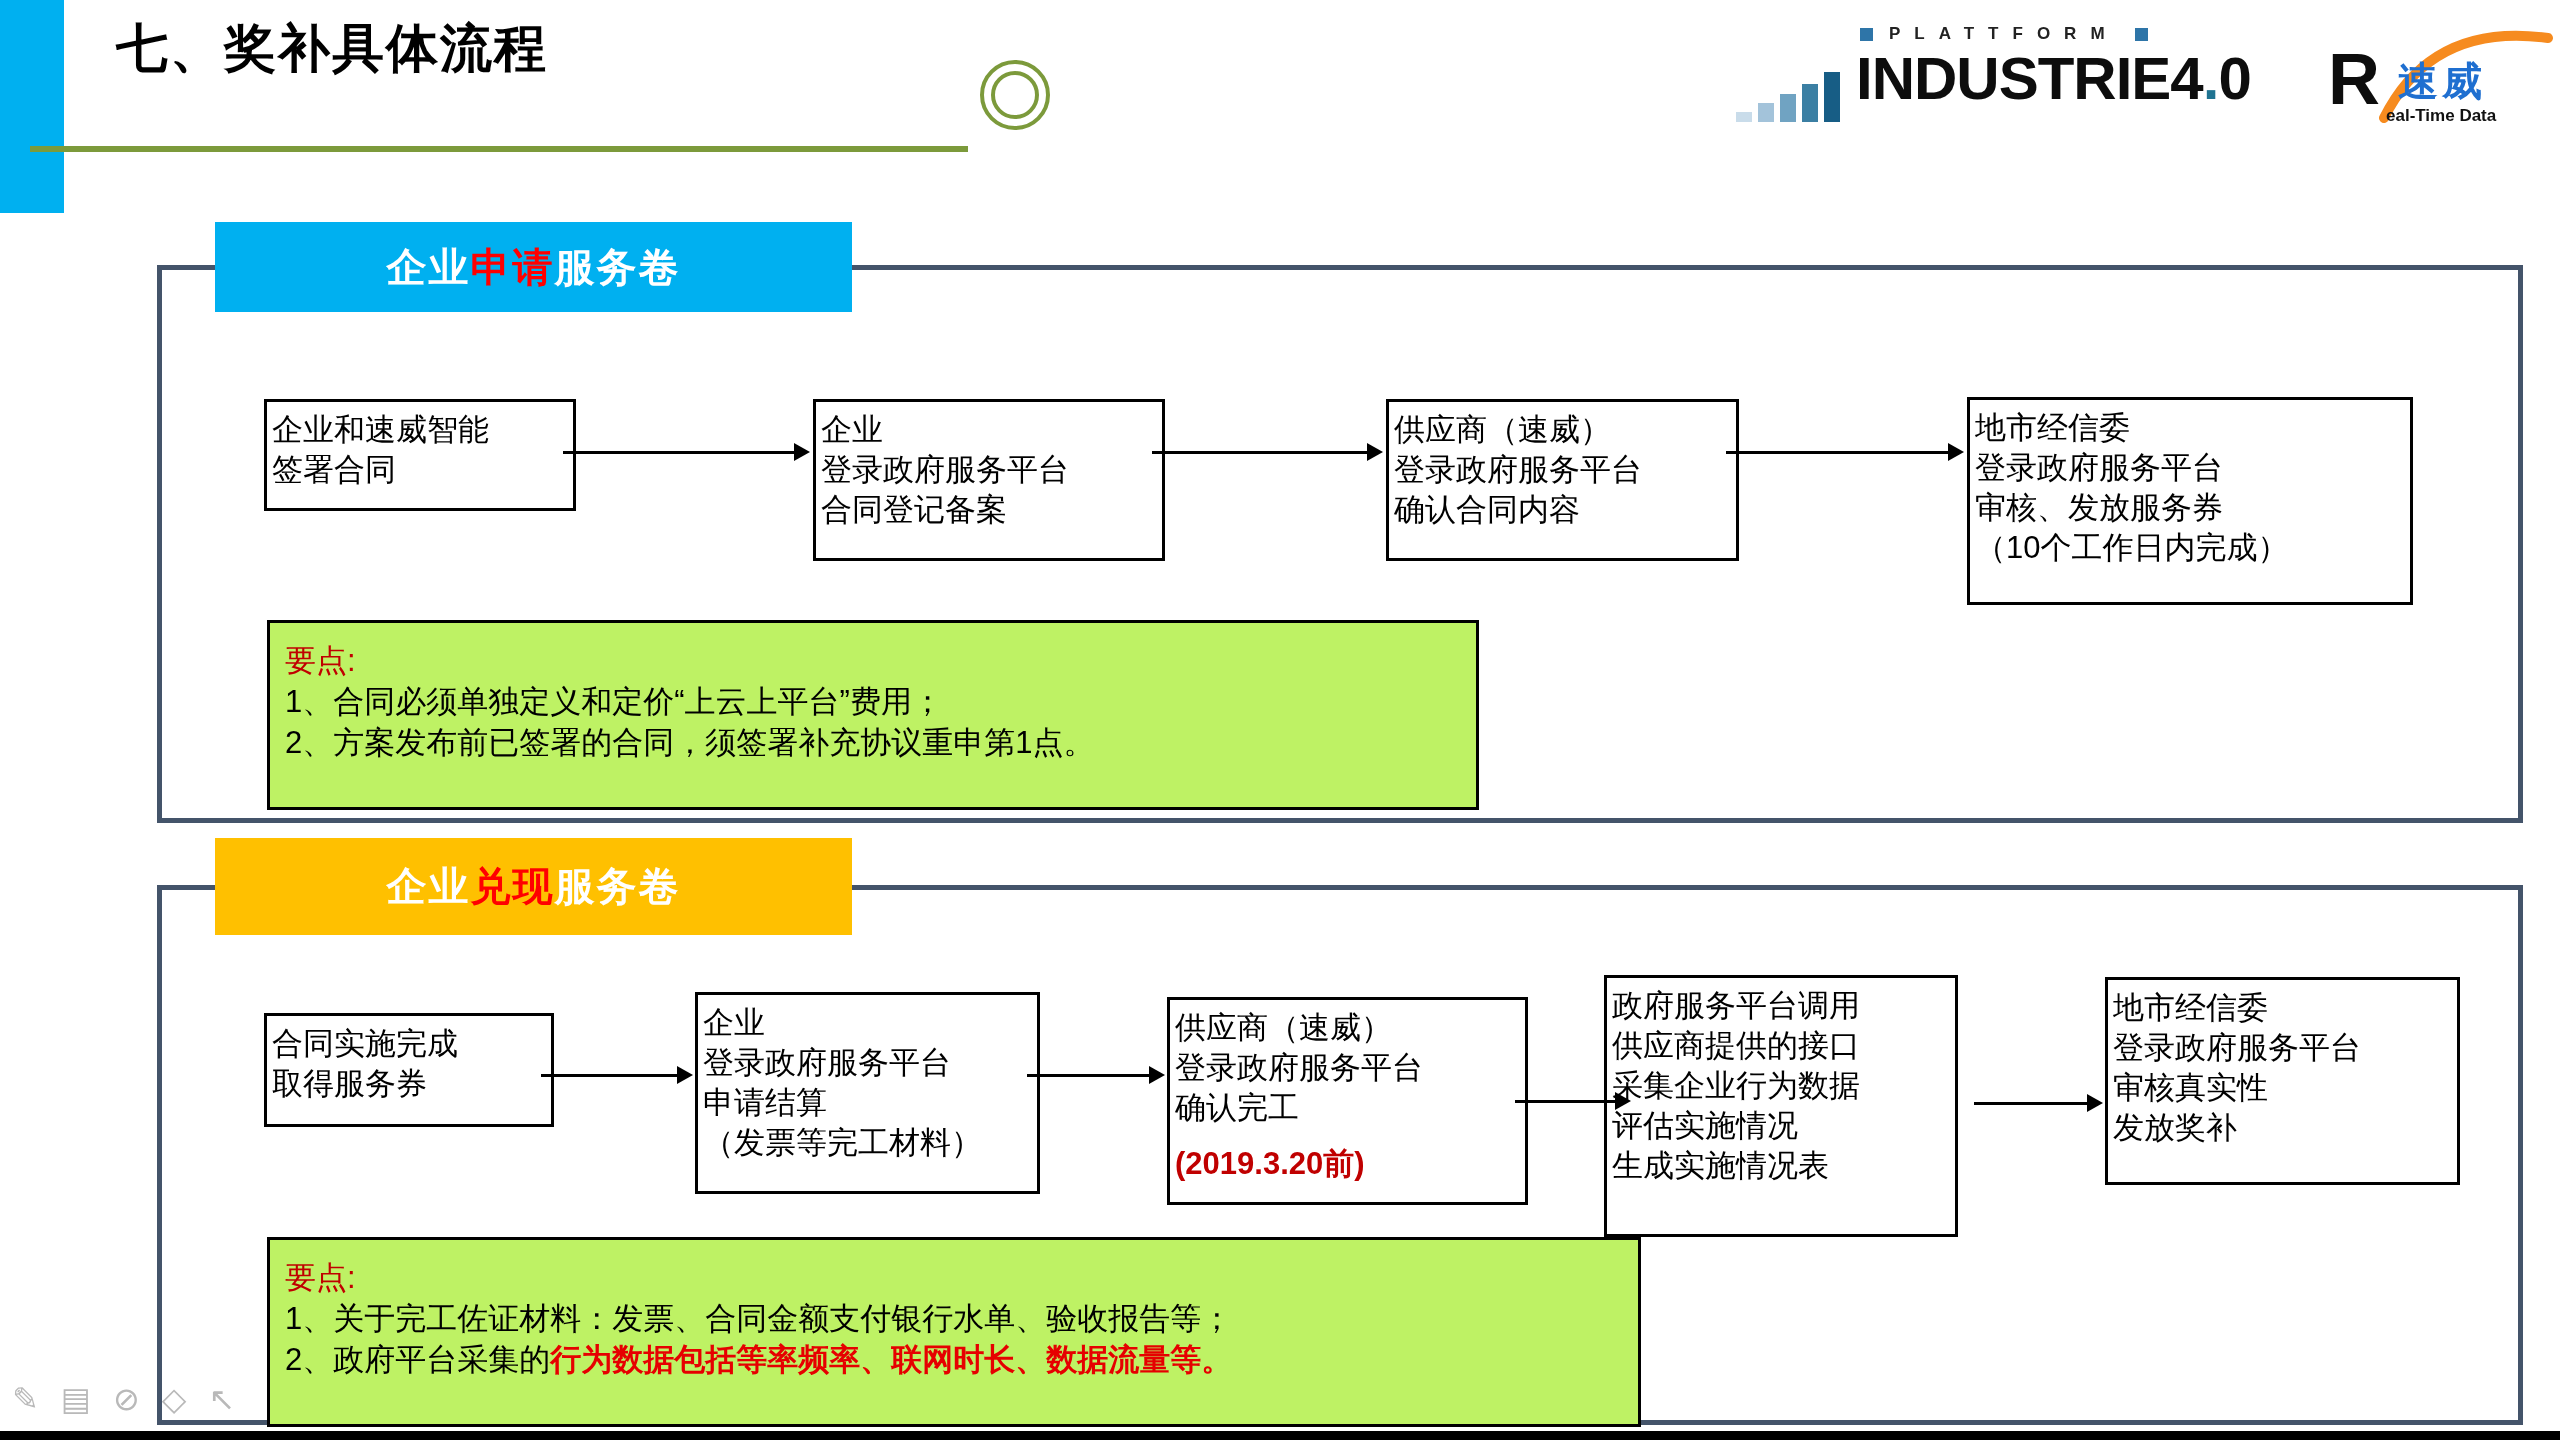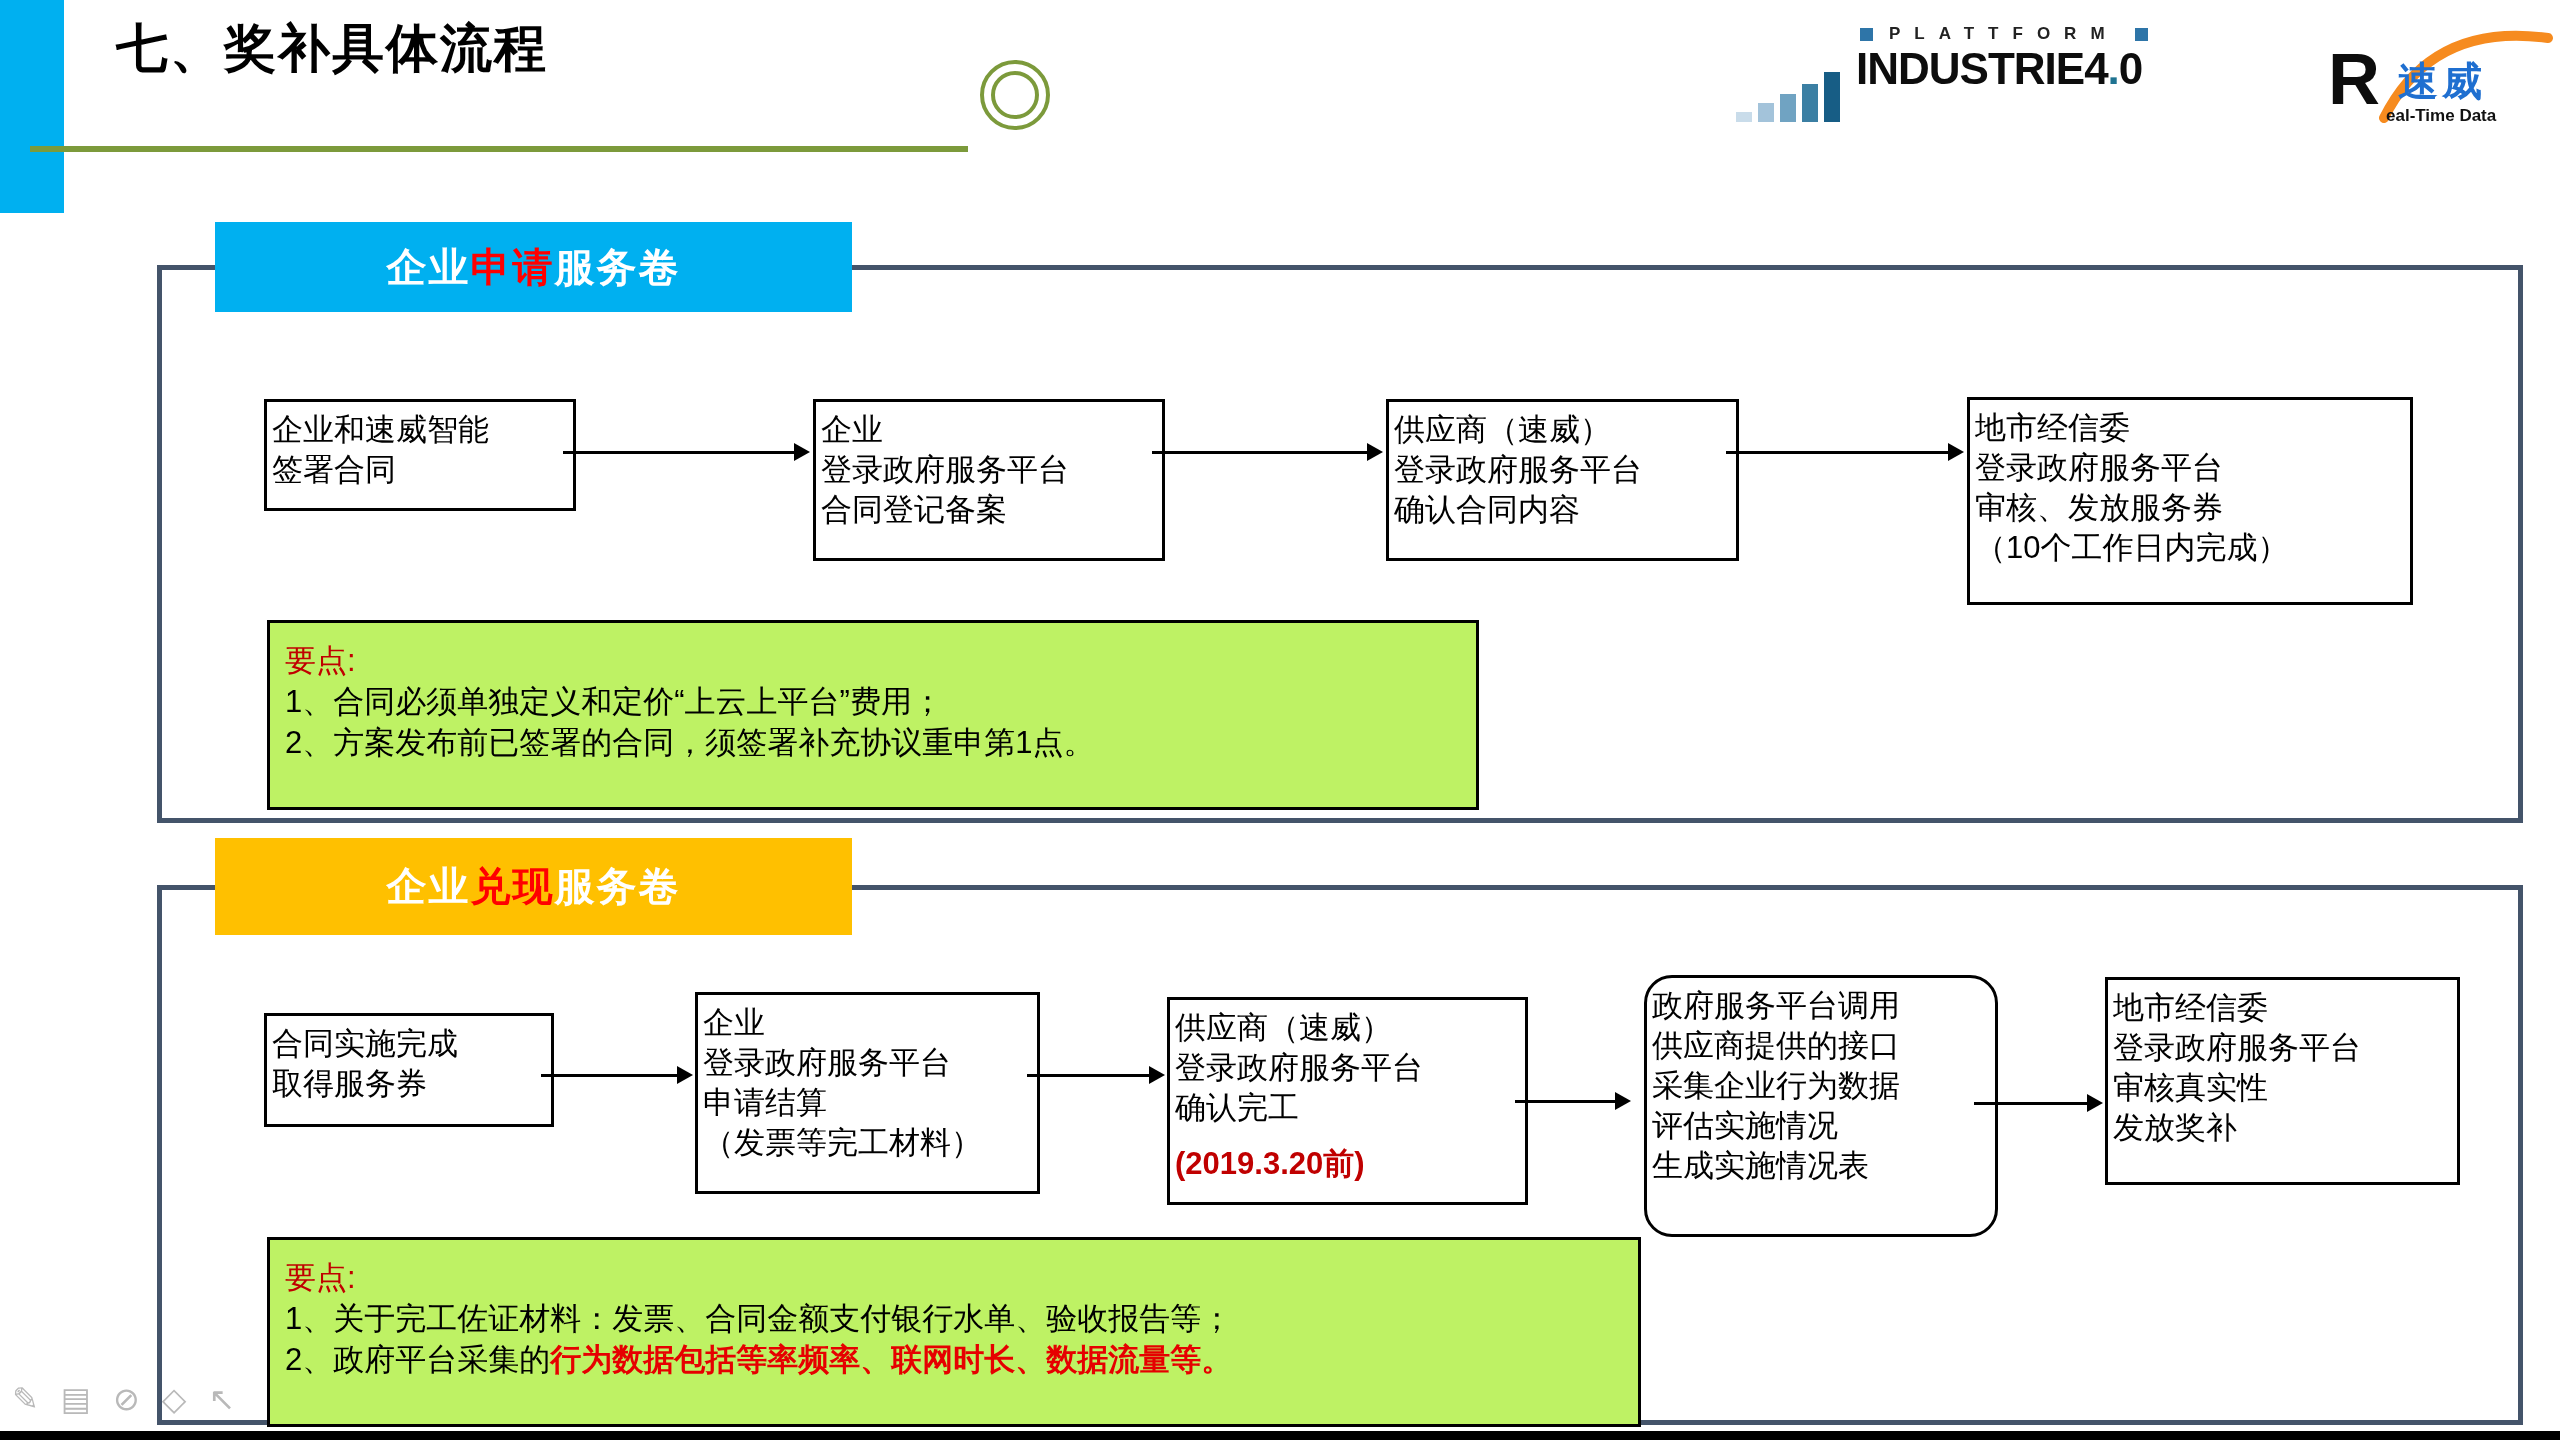--- a/index.html
+++ b/index.html
@@ -20,21 +20,21 @@
   .bars{position:absolute;left:6px;top:58px;height:50px;display:flex;align-items:flex-end;gap:6px;}
   .bars i{display:block;width:16px;}
   .bars i:nth-child(1){height:10px;background:#c9dcea;}
   .bars i:nth-child(2){height:19px;background:#a3c3da;}
   .bars i:nth-child(3){height:28px;background:#70a3c2;}
   .bars i:nth-child(4){height:38px;background:#3b7fa3;}
   .bars i:nth-child(5){height:50px;background:#175d85;}
   .plattform{position:absolute;left:130px;top:10px;font-size:17px;font-weight:bold;color:#222;
              letter-spacing:14px;display:flex;align-items:center;gap:16px;}
   .plattform .sq{display:inline-block;width:13px;height:13px;background:#2E75A8;}
-  .industrie{position:absolute;left:126px;top:30px;font-size:44px;font-weight:bold;color:#0d0d0d;
+  .industrie{position:absolute;left:126px;top:30px;font-size:60px;font-weight:bold;color:#0d0d0d;
              letter-spacing:-1px;white-space:nowrap;}
   .industrie .dot{color:#1F7391;}
   .bigR{position:absolute;left:598px;top:24px;font-size:72px;font-weight:bold;color:#0d0d0d;}
   .swoosh{position:absolute;left:640px;top:2px;}
   .logo-cn{position:absolute;left:668px;top:40px;font-size:40px;font-weight:bold;color:#1F6FD0;letter-spacing:4px;}
   .rtd{position:absolute;left:656px;top:92px;font-size:17px;font-weight:bold;color:#111;white-space:nowrap;}
 
   
   .container{position:absolute;border:5px solid #44546A;background:transparent;z-index:1;}
   .sec-header{position:absolute;z-index:3;display:flex;align-items:center;justify-content:center;
@@ -159,21 +159,21 @@
     <div>登录政府服务平台</div>
     <div>申请结算</div>
     <div>（发票等完工材料）</div>
   </div>
   <div class="fbox" style="left:1167px;top:997px;width:345px;height:186px;">
     <div>供应商（速威）</div>
     <div>登录政府服务平台</div>
     <div>确认完工</div>
     <div class="deadline">(2019.3.20前)</div>
   </div>
-  <div class="fbox" style="left:1644px;top:975px;width:338px;height:240px;border-radius:28px;">
+  <div class="fbox" style="left:1604px;top:975px;width:338px;height:240px;">
     <div>政府服务平台调用</div>
     <div>供应商提供的接口</div>
     <div>采集企业行为数据</div>
     <div>评估实施情况</div>
     <div>生成实施情况表</div>
   </div>
   <div class="fbox" style="left:2105px;top:977px;width:339px;height:186px;">
     <div>地市经信委</div>
     <div>登录政府服务平台</div>
     <div>审核真实性</div>

